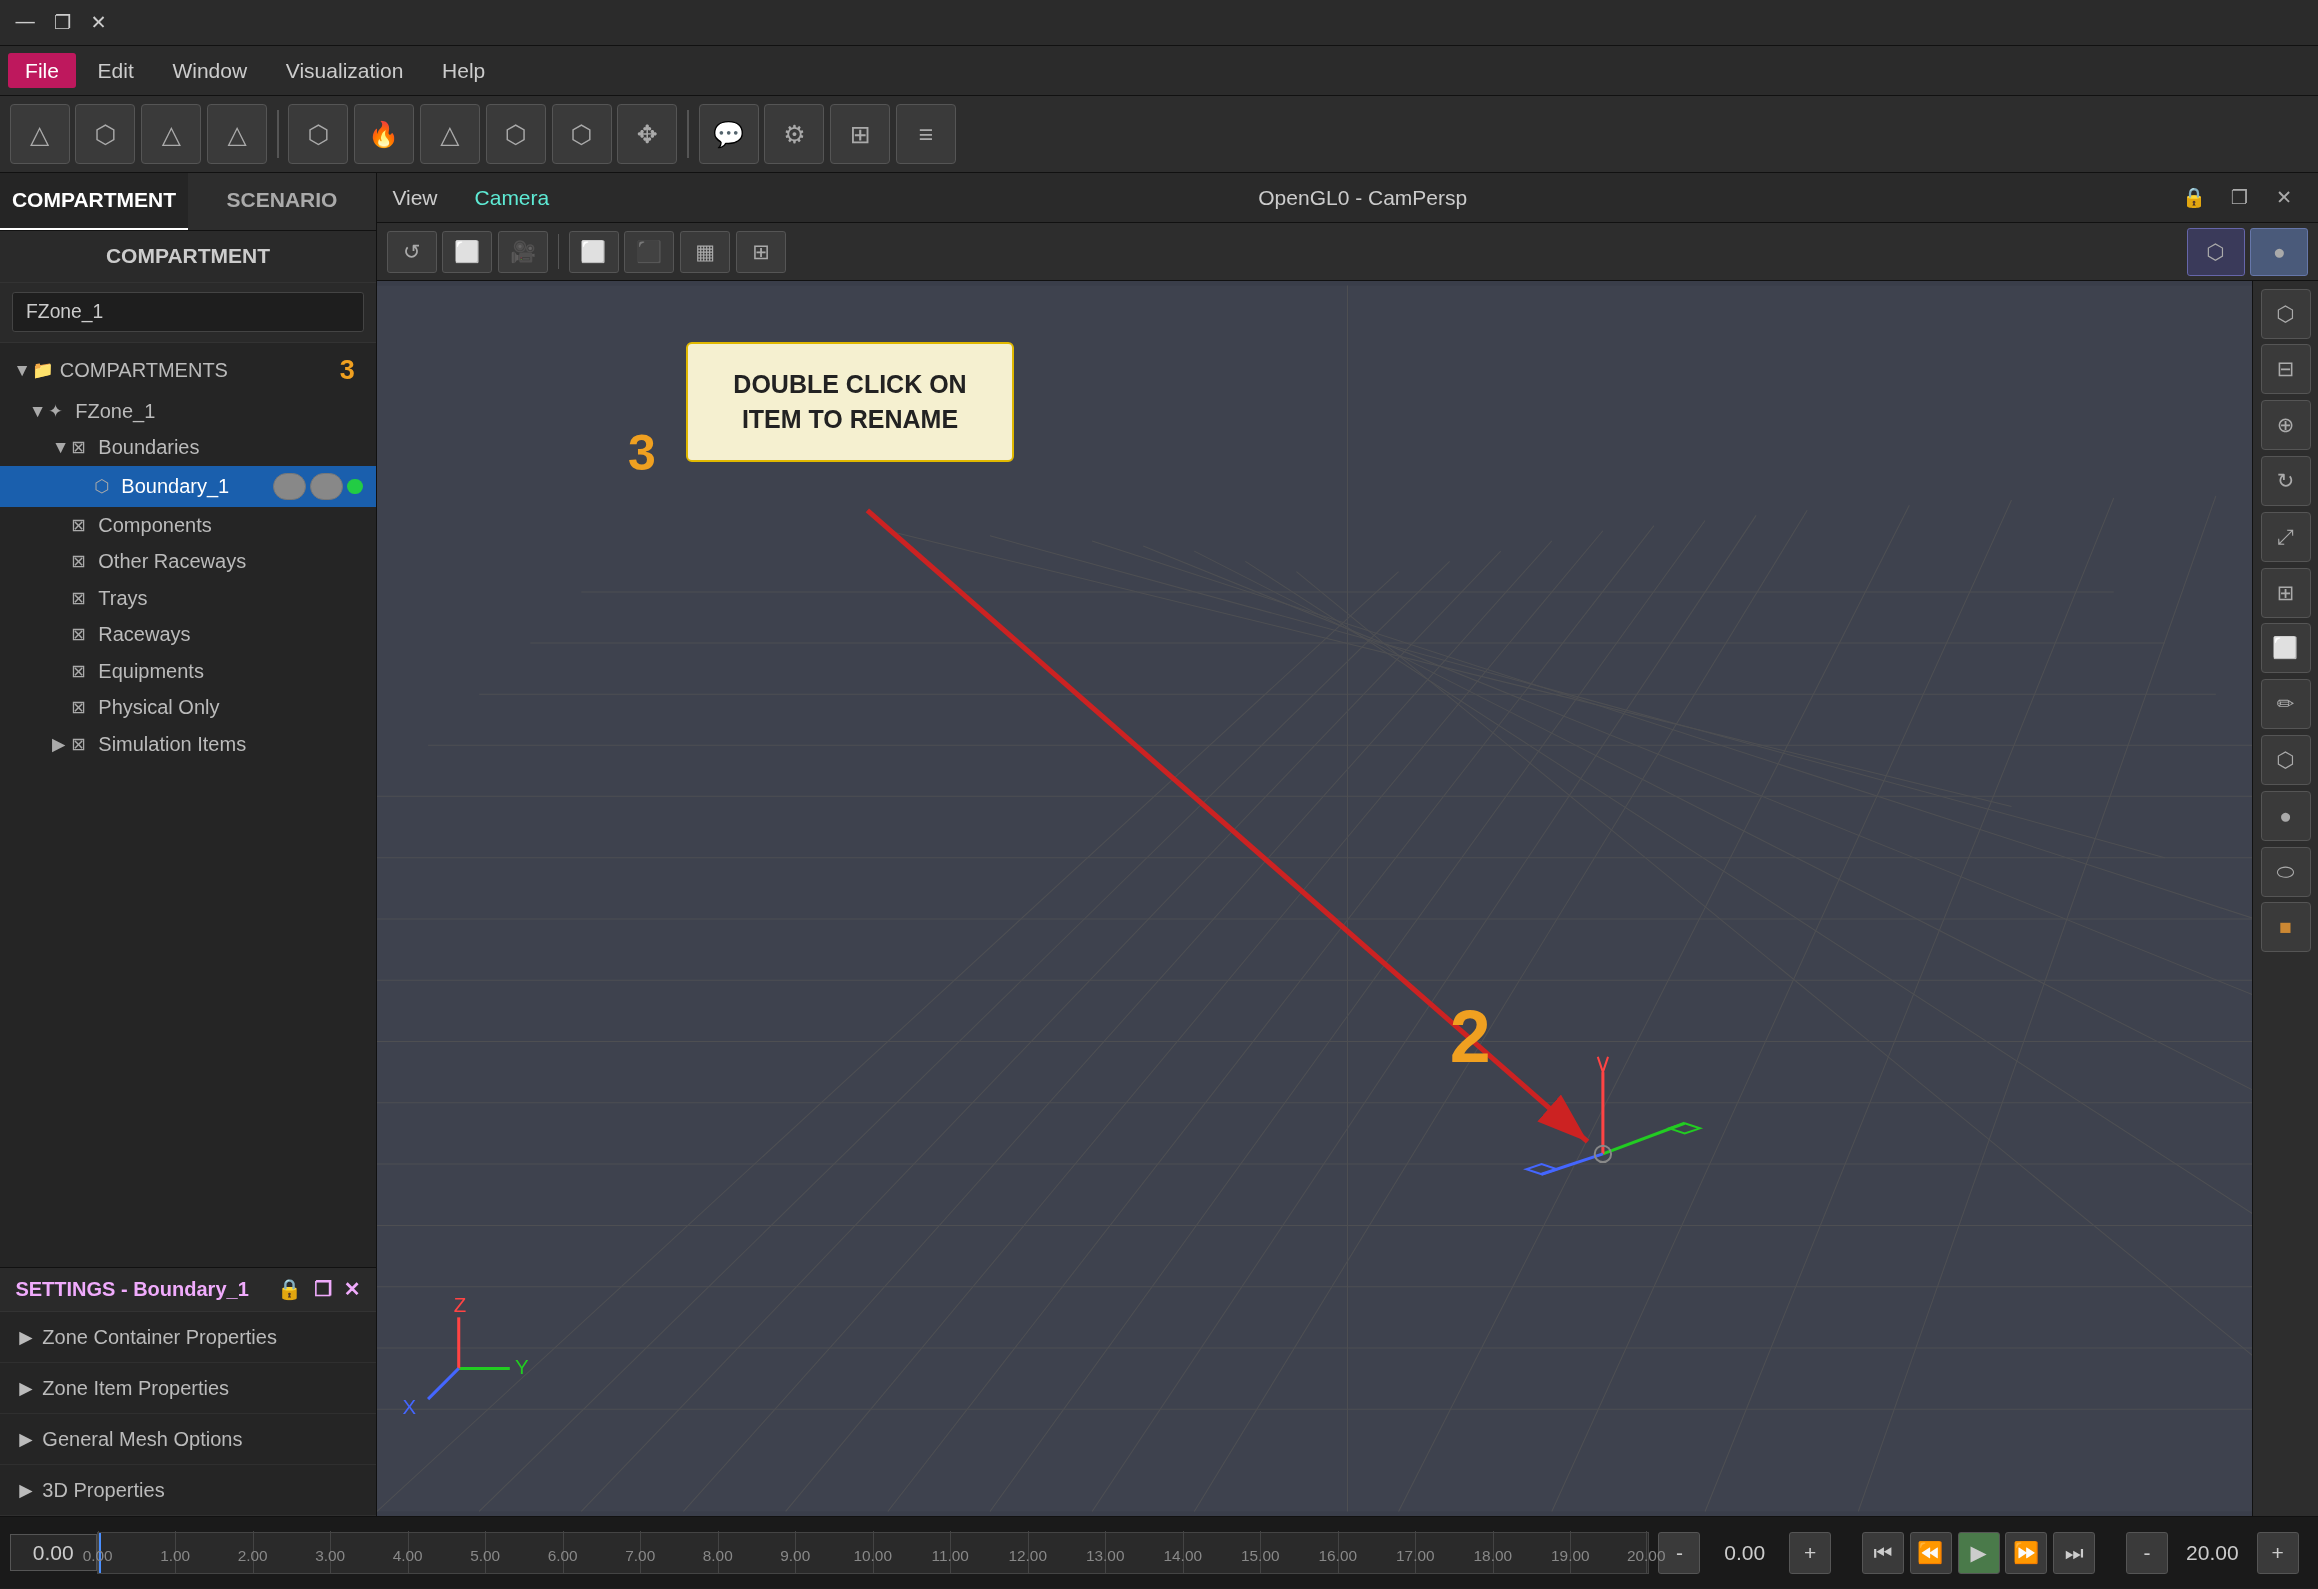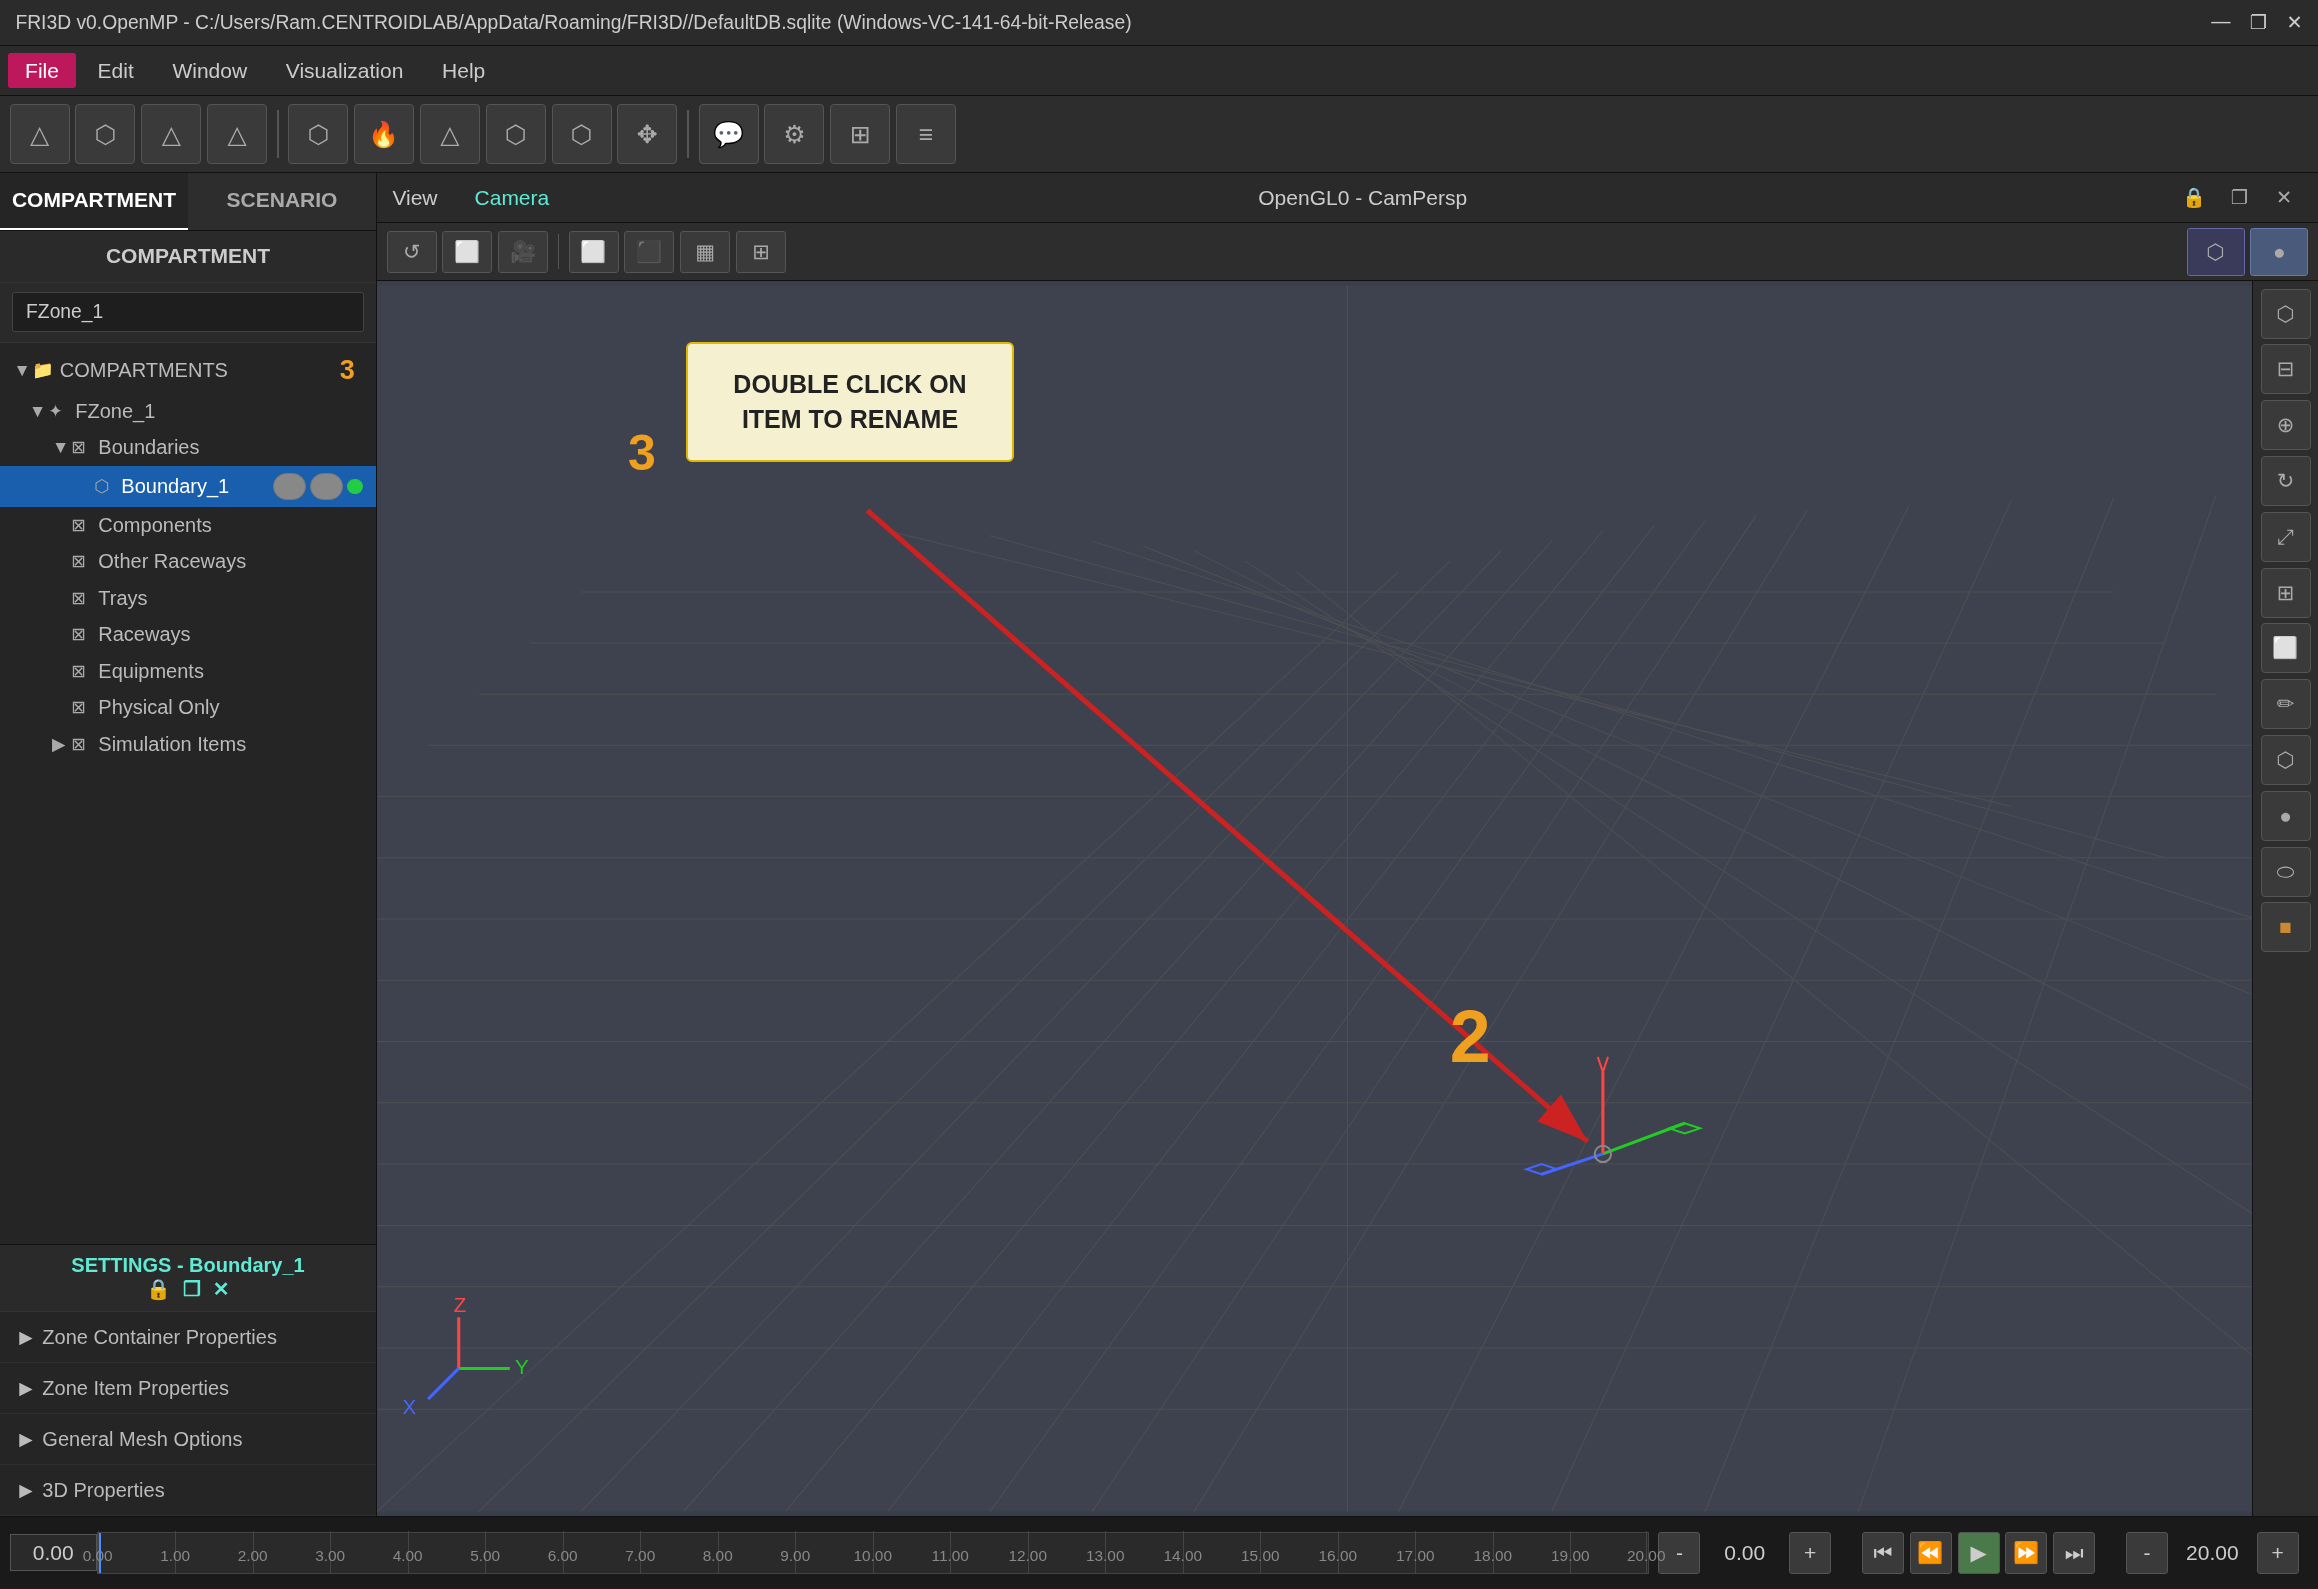--- a/index.html
+++ b/index.html
@@ -80,21 +80,21 @@
     .indent2 { padding-left: 52px; }
     .indent3 { padding-left: 75px; }
 
     
     .num-badge { color: #f0a020; font-weight: bold; font-size: 27px; margin-right: 7.7px; }
 
     
     #settings-panel { background: #252525; border-top: 1.9px solid #111; padding: 0; }
     #settings-header {
       display: flex; align-items: center; justify-content: space-between;
-      padding: 9.7px 15.4px; background: #2a2a2a; border-bottom: 1px solid #333; font-size: 20px; font-weight: bold; color: #5eead4; flex-direction: column;
+      padding: 9.7px 15.4px; background: #2a2a2a; border-bottom: 1px solid #333; font-size: 20px; font-weight: bold; color: #f0abfc;
     }
     #settings-header .icons { display: flex; gap: 11.6px; }
     .settings-section {
       display: flex; align-items: center; padding: 13.5px 19.3px; border-bottom: 1px solid #2f2f2f;
       cursor: pointer; font-size: 20px; color: #bbb;
     }
     .settings-section .arr { margin-right: 9.7px; font-size: 17.4px; }
 
     
     #viewport { flex: 1; background: #3a3e4a; position: relative; overflow: hidden; }
@@ -148,21 +148,20 @@
     .tl-tick { position: absolute; bottom: 0; height: 42px; width: 1px; background: #444; }
     .tl-label { position: absolute; bottom: 7.7px; font-size: 15.4px; color: #888; transform: translateX(-50%); }
     .tl-cursor { position: absolute; left: 0; top: 0; bottom: 0; width: 2.9px; background: #4a8fff; }
     #timeline-controls { display: flex; align-items: center; gap: 5.8px; padding: 0 9.7px; }
     .tl-ctrl { width: 42px; height: 42px; background: #3a3a3a; border: 1px solid #555; border-radius: 2.9px; display: flex; align-items: center; justify-content: center; cursor: pointer; color: #ccc; font-size: 21px; }
   </style>
 </head>
 <body>
 
 <div id="titlebar">
-  <span id="titlebar-title">FRI3D v0.OpenMP - C:/Users/Ram.CENTROIDLAB/AppData/Roaming/FRI3D//DefaultDB.sqlite (Windows-VC-141-64-bit-Release)</span>
   <div id="titlebar-controls">
     <span>—</span>
     <span>❐</span>
     <span>✕</span>
   </div>
 </div>
 
 <div id="menubar">
   <div class="menu-item file">File</div>
   <div class="menu-item">Edit</div>

